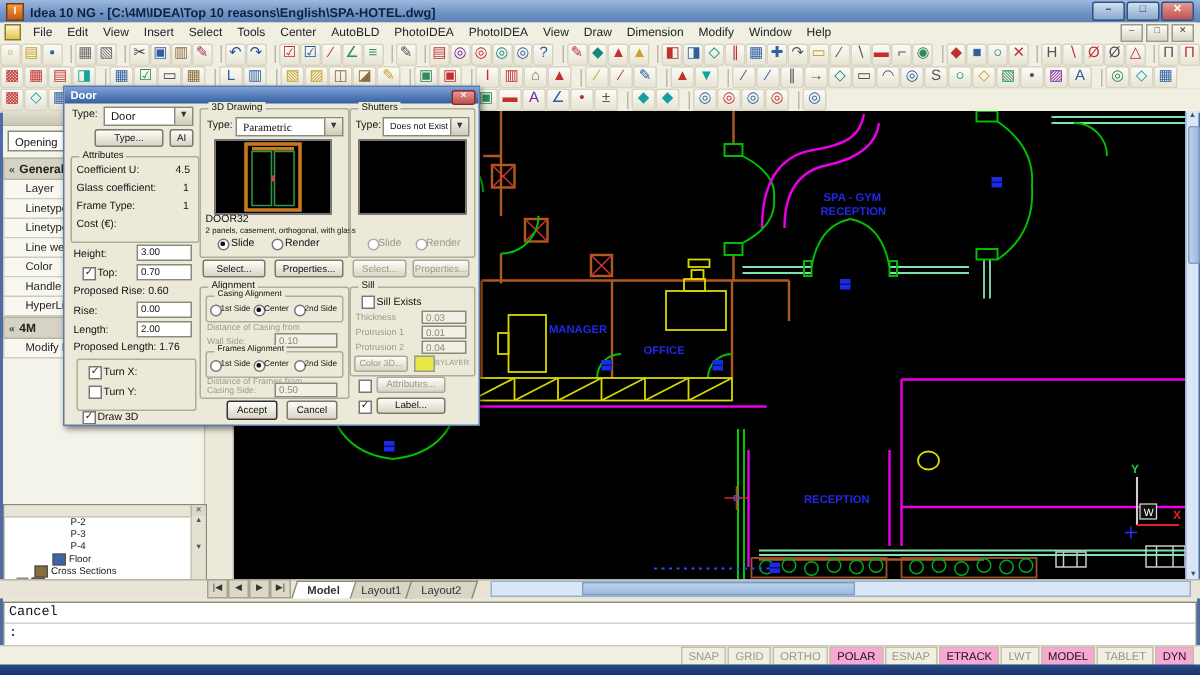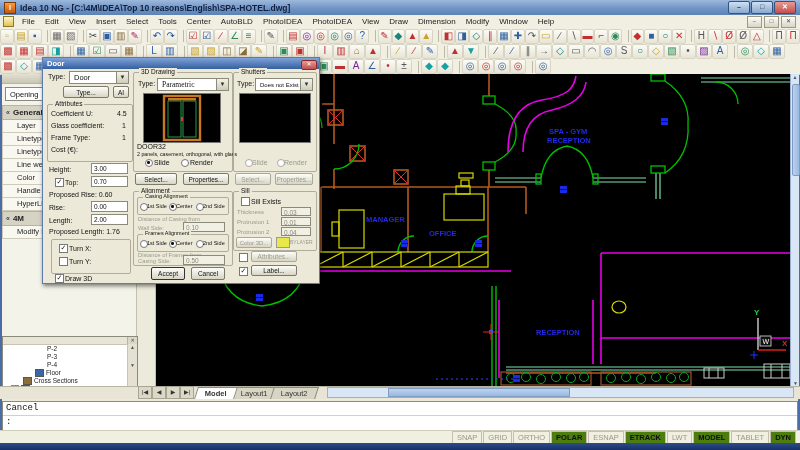--- a/index.html
+++ b/index.html
@@ -79,21 +79,21 @@
   
   #cmd{position:absolute;left:2px;top:401px;width:794px;height:28px;background:#fff;border:1px solid #8a8a7a;
     font-family:"Liberation Mono",monospace;font-size:9px;color:#111;}
   #cmd .row1{height:13px;line-height:13px;padding-left:3px;border-bottom:1px solid #d0d0d0;}
   #cmd .row2{height:13px;line-height:13px;padding-left:3px;}
   #status{position:absolute;left:0;top:430px;width:800px;height:13px;background:#f0efe2;border-top:1px solid #cfccbb;
     display:flex;align-items:center;font-size:7.5px;color:#333;}
   .st-cell{height:11px;line-height:11px;padding:0 6px;border:1px solid #c4c0ae;border-radius:1px;margin-left:2px;background:#edeadb;}
   .st-spacer{flex:1;}
   .tg{height:11px;line-height:11px;padding:0 4px;margin-left:1px;border:1px solid #c4c0ae;color:#9b9788;}
-  .tg.on{color:#111;font-weight:bold;background:#4d7c0f;}
+  .tg.on{color:#111;font-weight:normal;background:#f9a8d4;}
   #bottomstrip{position:absolute;left:0;top:443px;width:800px;height:7px;background:linear-gradient(#2c4d86,#16306b);}
   
   #dlg{position:absolute;left:42px;top:57px;width:276px;height:225px;background:#ece9d8;z-index:10;
     border:1px solid #5a7ab0;box-shadow:1px 2px 4px rgba(0,0,0,.5);font-size:7px;color:#111;}
   #dlg .dtitle{position:absolute;left:0;top:0;width:276px;height:11px;
     background:linear-gradient(#7fa1d8,#34609f);color:#fff;font-weight:bold;font-size:7.5px;line-height:11px;padding-left:4px;box-sizing:border-box;}
   #dlg .dclose{position:absolute;right:2px;top:1.5px;width:14px;height:8px;background:linear-gradient(#e89a93,#c0504d);
     border:1px solid #8a2a28;border-radius:2px;color:#fff;font-size:6px;line-height:7px;text-align:center;}
   .dl{position:absolute;white-space:nowrap;}
   .din{position:absolute;background:#fff;border:1px solid #8a8a7a;font-size:6.5px;line-height:9px;padding-left:2px;box-sizing:border-box;height:11px;}

